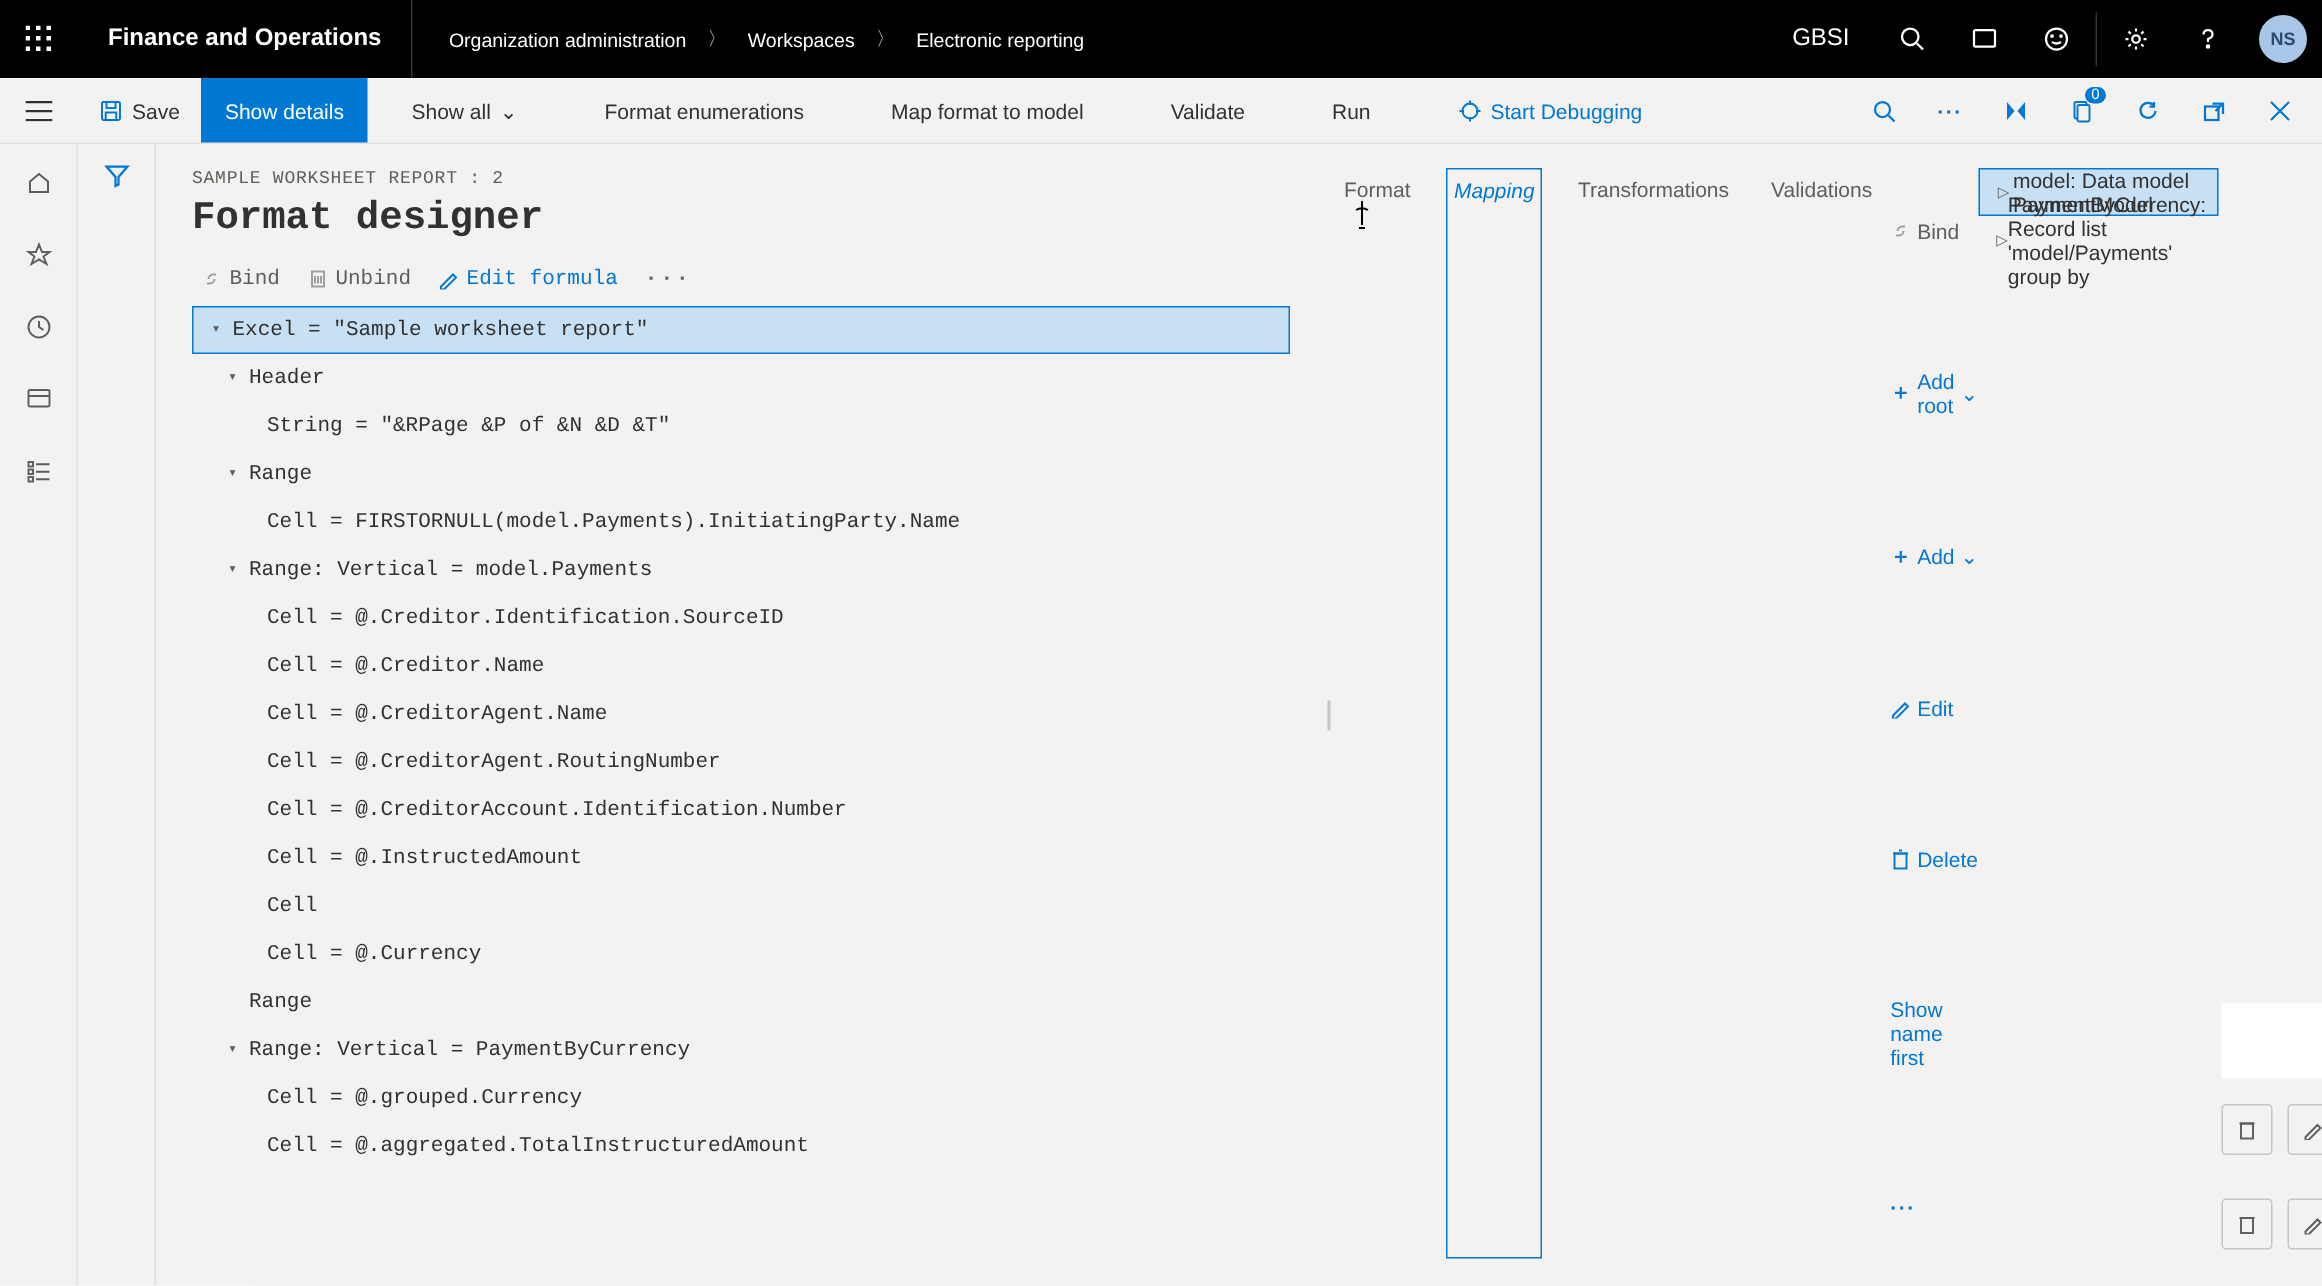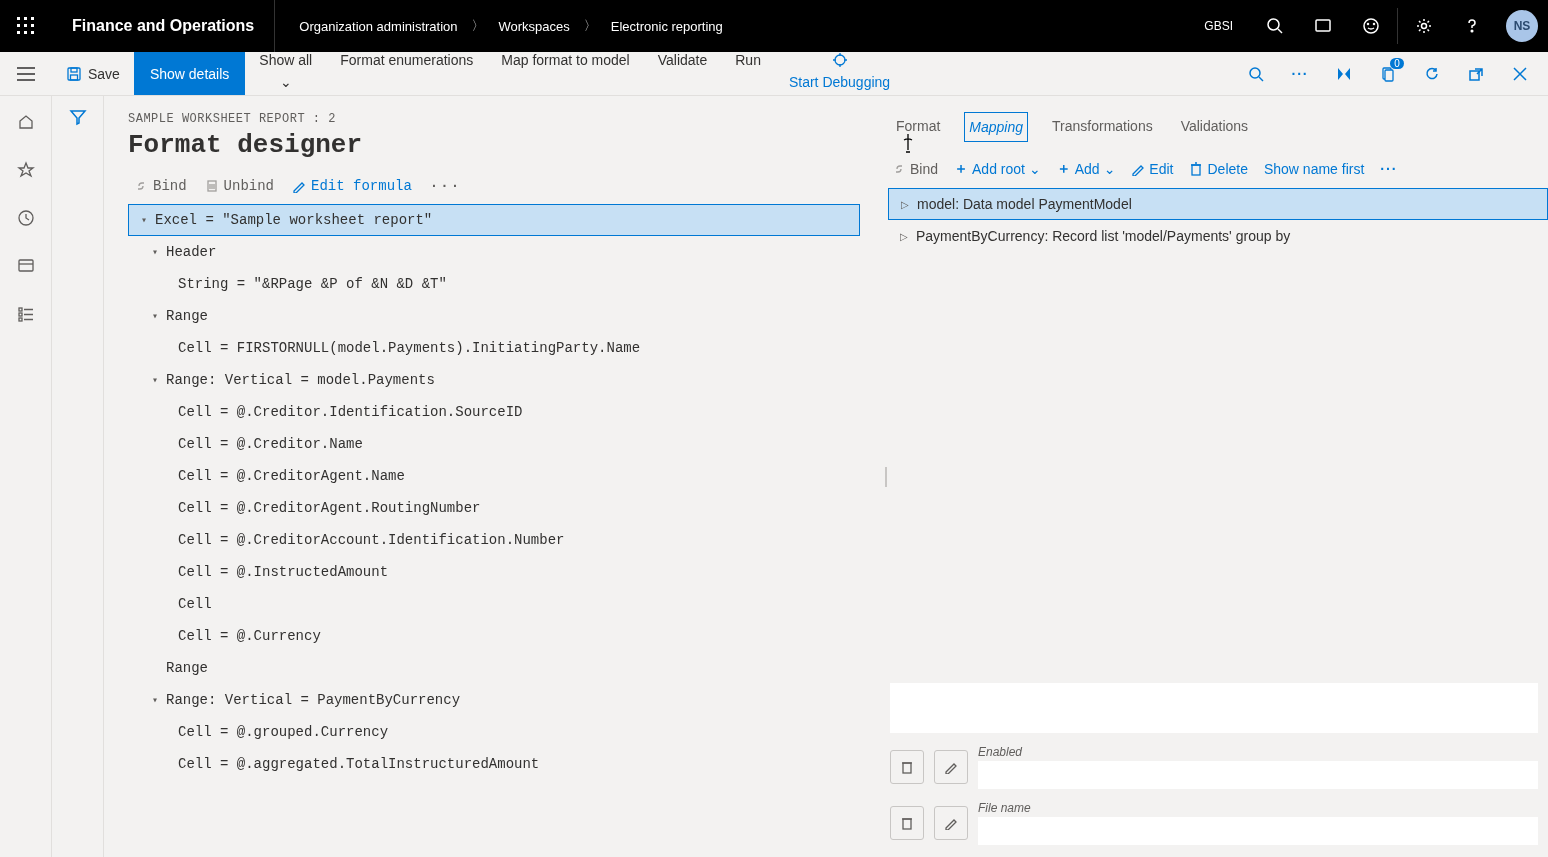--- a/index.html
+++ b/index.html
@@ -5,48 +5,48 @@
 * { box-sizing: border-box; margin: 0; padding: 0; }
 body { font-family: "Segoe UI", -apple-system, sans-serif; font-size: 14px; color: #323130; overflow: hidden; }
 
 
 .topbar { background: #000; color: #fff; height: 52px; display: flex; align-items: center; }
 .topbar .waffle { width: 52px; display: flex; align-items: center; justify-content: center; }
 .topbar .app-title { font-size: 16px; font-weight: 600; padding: 0 20px; border-right: 1px solid #333; height: 100%; display: flex; align-items: center; }
 .topbar .breadcrumb { display: flex; align-items: center; gap: 14px; padding: 0 24px; font-size: 13px; }
 .topbar .breadcrumb .chev { opacity: 0.7; }
 .topbar .spacer { flex: 1; }
-.topbar .org { padding: 0 18px; font-size: 12px; }
+.topbar .org { padding: 0 18px; font-size: 16px; }
 .topbar .icon-btn { width: 48px; height: 52px; display: flex; align-items: center; justify-content: center; cursor: pointer; }
 .topbar .divider { width: 1px; height: 36px; background: #333; margin: 0 2px; }
 .topbar .avatar { width: 32px; height: 32px; border-radius: 50%; background: #a9c5e8; color: #2b4a6f; display: flex; align-items: center; justify-content: center; font-size: 12px; font-weight: 600; margin: 0 10px; }
 
 
 .toolbar { height: 44px; background: #f3f2f1; display: flex; align-items: center; border-bottom: 1px solid #e1dfdd; }
 .toolbar .menu-btn { width: 52px; display: flex; align-items: center; justify-content: center; cursor: pointer; }
 .toolbar .save-btn { display: flex; align-items: center; gap: 6px; padding: 0 14px; height: 100%; cursor: pointer; color: #0078d4; }
 .toolbar .save-btn span { color: #323130; text-align: right; }
 .toolbar .primary-btn { background: #0078d4; color: #fff; padding: 15px 16px; height: 100%; display: flex; align-items: center; cursor: pointer; }
-.toolbar .text-btn { padding: 0 14px; height: 100%; display: flex; align-items: center; gap: 6px; cursor: pointer; flex-direction: column; }
+.toolbar .text-btn { padding: 0 29px; height: 100%; display: flex; align-items: center; gap: 6px; cursor: pointer; }
 .toolbar .text-btn.accent { color: #0078d4; }
 .toolbar .right { margin-left: auto; display: flex; align-items: center; gap: 8px; padding-right: 10px; }
 .toolbar .right .icon-sq { width: 36px; height: 36px; display: flex; align-items: center; justify-content: center; cursor: pointer; color: #605e5c; position: relative; }
 .toolbar .badge { position: absolute; top: 2px; right: 2px; background: #0078d4; color: #fff; border-radius: 8px; font-size: 10px; padding: 0 4px; min-width: 14px; text-align: center; }
 
 
 .main { display: flex; height: calc(100vh - 96px); background: #f3f2f1; }
 .sidebar { width: 52px; background: #f3f2f1; border-right: 1px solid #e1dfdd; display: flex; flex-direction: column; align-items: center; padding-top: 8px; gap: 12px; }
 .sidebar .side-item { width: 40px; height: 36px; display: flex; align-items: center; justify-content: center; cursor: pointer; color: #605e5c; }
 
 .filter-col { width: 52px; border-right: 1px solid #e1dfdd; display: flex; justify-content: center; padding-top: 12px; }
 .filter-col .funnel { color: #0078d4; cursor: pointer; }
 
 .content { flex: 1; display: flex; overflow: hidden; }
 .left-panel { flex: 1; padding: 16px 24px; overflow: auto; font-family: Liberation Mono, monospace; }
-.right-panel { width: 660px; padding: 16px 0 0 0; display: flex; flex-direction: column; overflow: hidden; }
+.right-panel { width: 660px; padding: 16px 0 0 0; display: flex; flex-direction: row; overflow: hidden; }
 
 .page-breadcrumb { font-size: 12px; color: #605e5c; letter-spacing: 0.5px; margin-bottom: 4px; }
 .page-title { font-size: 26px; font-weight: 600; margin-bottom: 18px; }
 
 .action-row { display: flex; align-items: center; gap: 18px; margin-bottom: 10px; padding-left: 6px; }
 .action-row .item { display: flex; align-items: center; gap: 5px; cursor: pointer; color: #605e5c; }
 .action-row .item.enabled { color: #0078d4; }
 .action-row .more { letter-spacing: 2px; font-weight: bold; cursor: pointer; color: #605e5c; }
 
 

